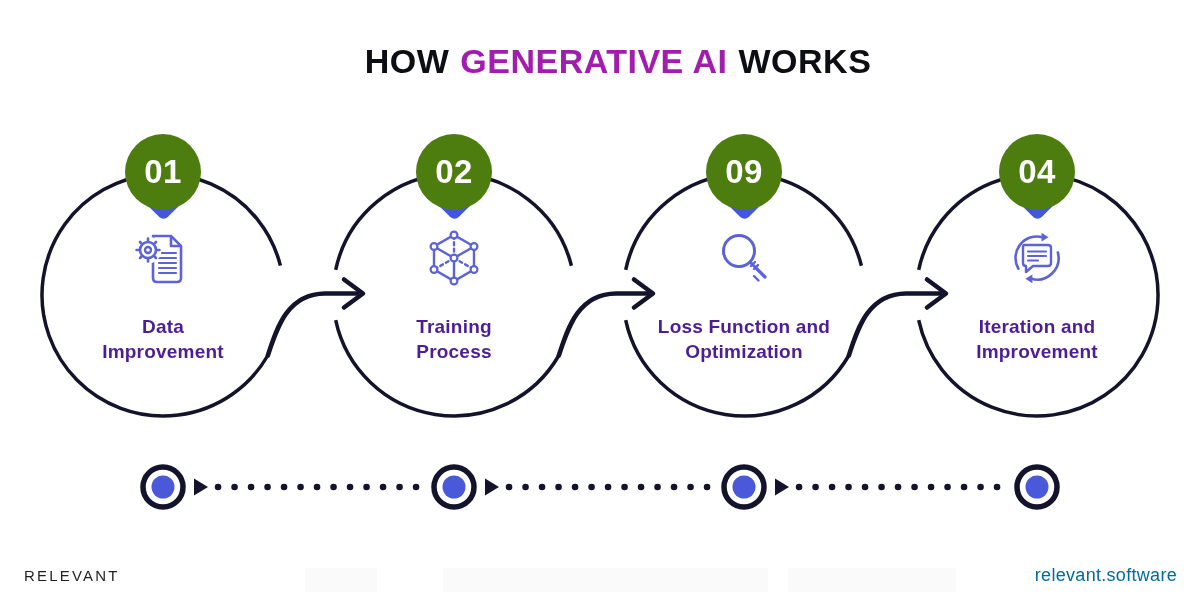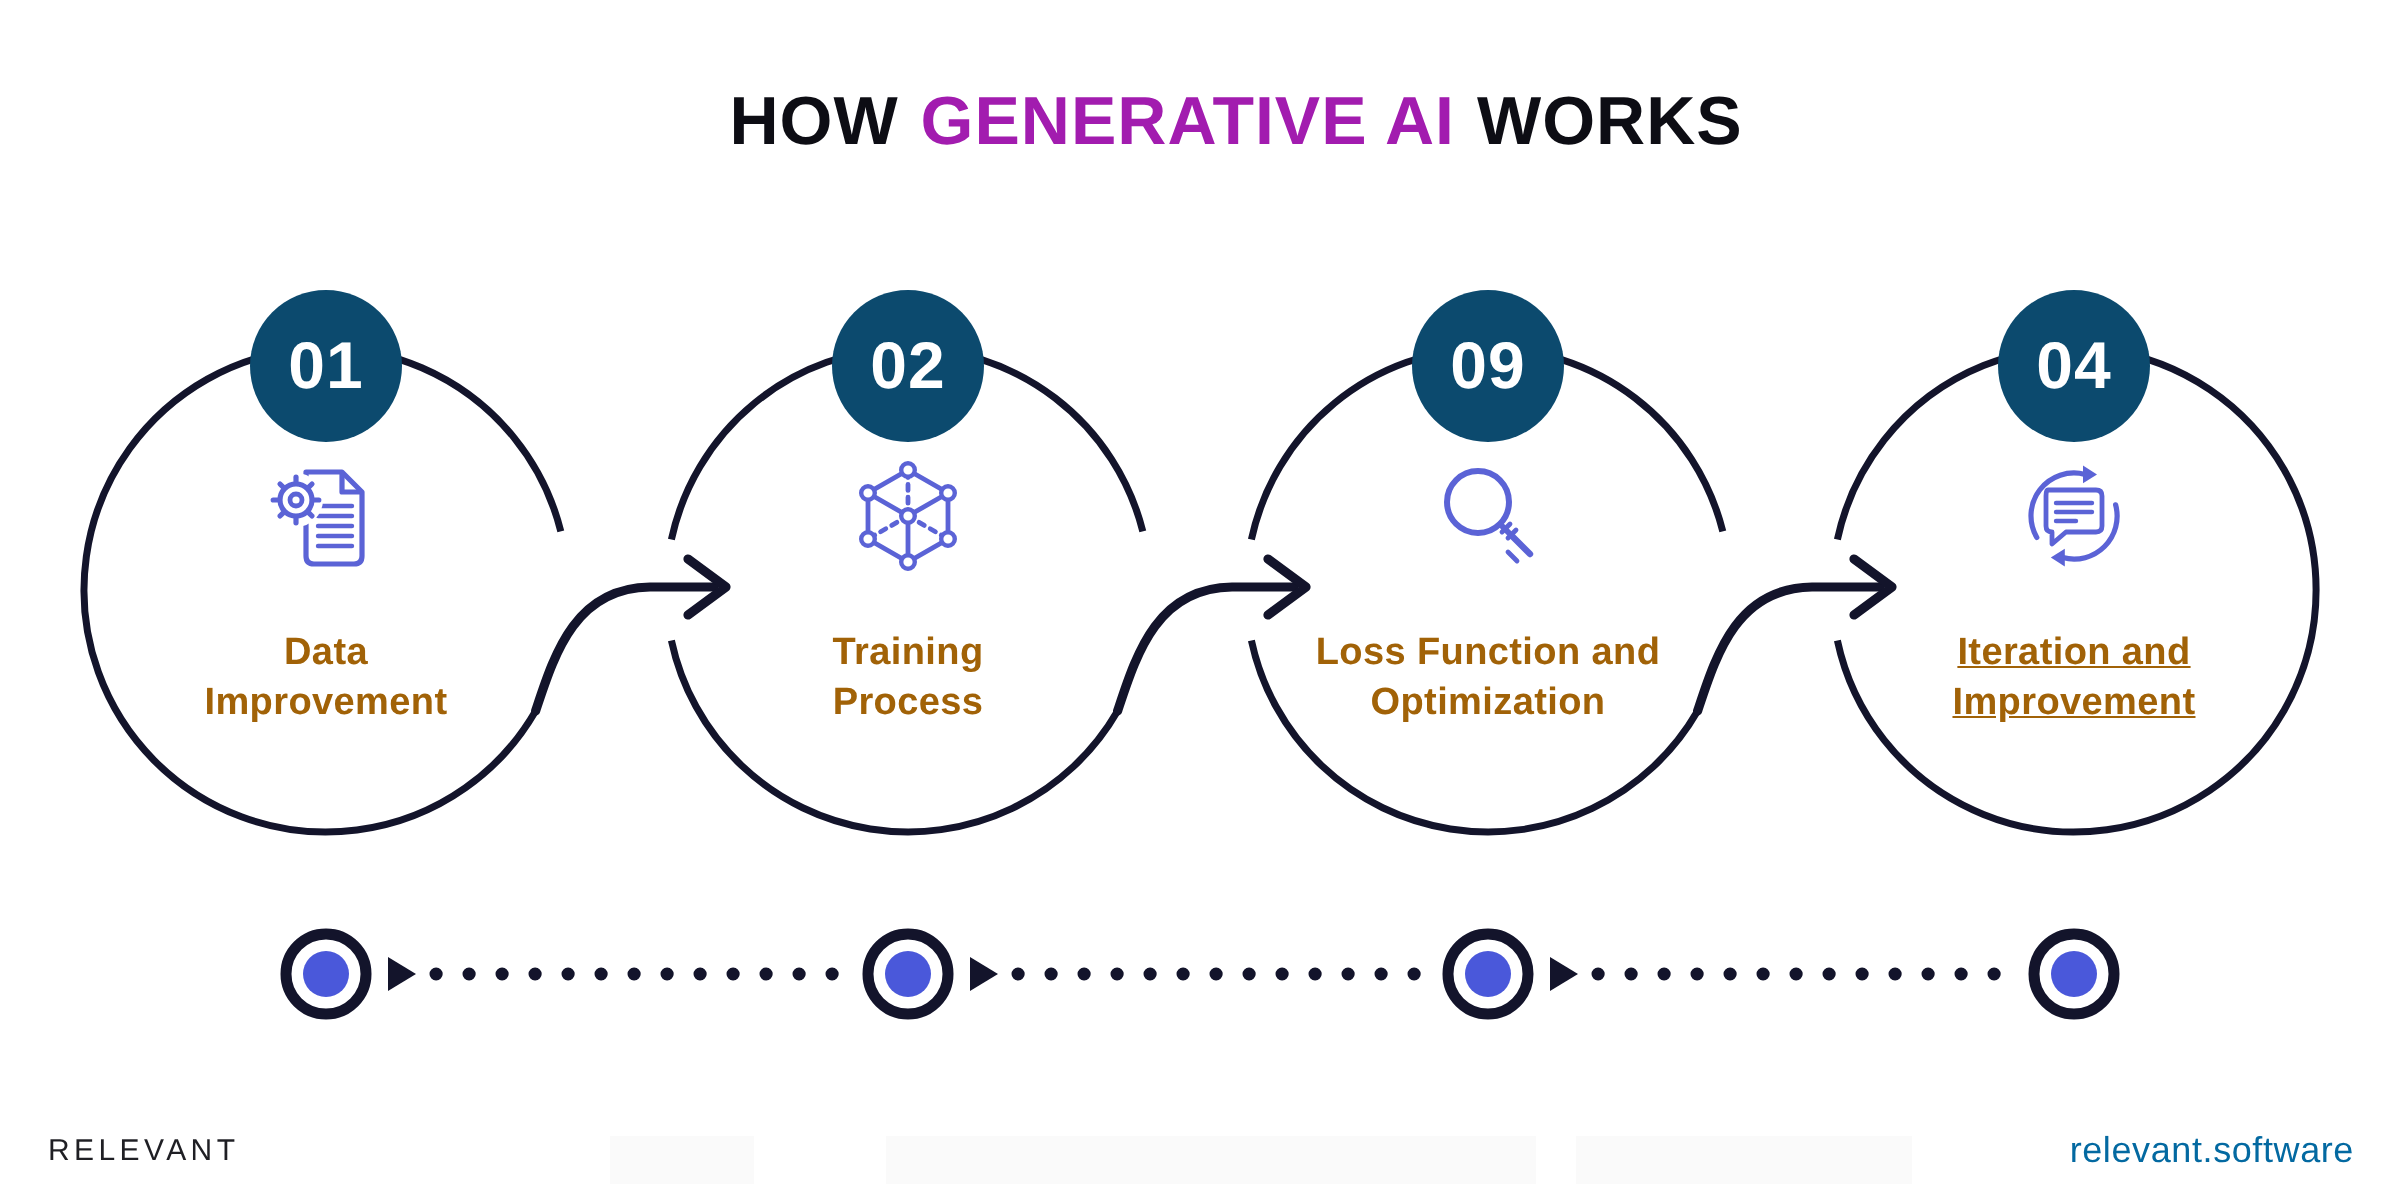--- a/index.html
+++ b/index.html
@@ -46,25 +46,25 @@
   
   .diagram-svg {
     position: absolute;
     left: 0; top: 0;
     width: 1200px; height: 600px;
   }
 
   
   .badge {
     position: absolute;
-    top: 145px;
+    top: 134px;
     width: 76px;
     height: 76px;
     border-radius: 50%;
-    background: #0c4a6e;
+    background: #4d7c0f;
     display: flex;
     align-items: center;
     justify-content: center;
     z-index: 3;
   }
   .badge-tail {
     position: absolute;
     top: 196px;
     width: 21px;
     height: 21px;
@@ -91,35 +91,35 @@
 
   
   .step-label {
     position: absolute;
     top: 314px;
     width: 240px;
     text-align: center;
     font-size: 19px;
     font-weight: 700;
     line-height: 25px;
-    color: #a16207;
+    color: #4c1d95;
     letter-spacing: 0.2px;
     z-index: 3;
   }
   .step-label span { display: block; }
 
   
   .s1 .badge { left: 125px; }  .s1 .badge-tail { left: 152.5px; }
   .s1 .step-icon { left: 131px; } .s1 .step-label { left: 43px; }
   .s2 .badge { left: 416px; }  .s2 .badge-tail { left: 443.5px; }
   .s2 .step-icon { left: 422px; } .s2 .step-label { left: 334px; }
   .s3 .badge { left: 706px; }  .s3 .badge-tail { left: 733.5px; }
   .s3 .step-icon { left: 712px; } .s3 .step-label { left: 624px; }
   .s4 .badge { left: 999px; }  .s4 .badge-tail { left: 1026.5px; }
-  .s4 .step-icon { left: 1005px; } .s4 .step-label { left: 917px; text-decoration: underline; }
+  .s4 .step-icon { left: 1005px; } .s4 .step-label { left: 917px; }
 
   
   .brand {
     position: absolute;
     left: 24px;
     top: 567px;
     font-size: 15px;
     font-weight: 400;
     letter-spacing: 2.2px;
     color: #1f1f24;

